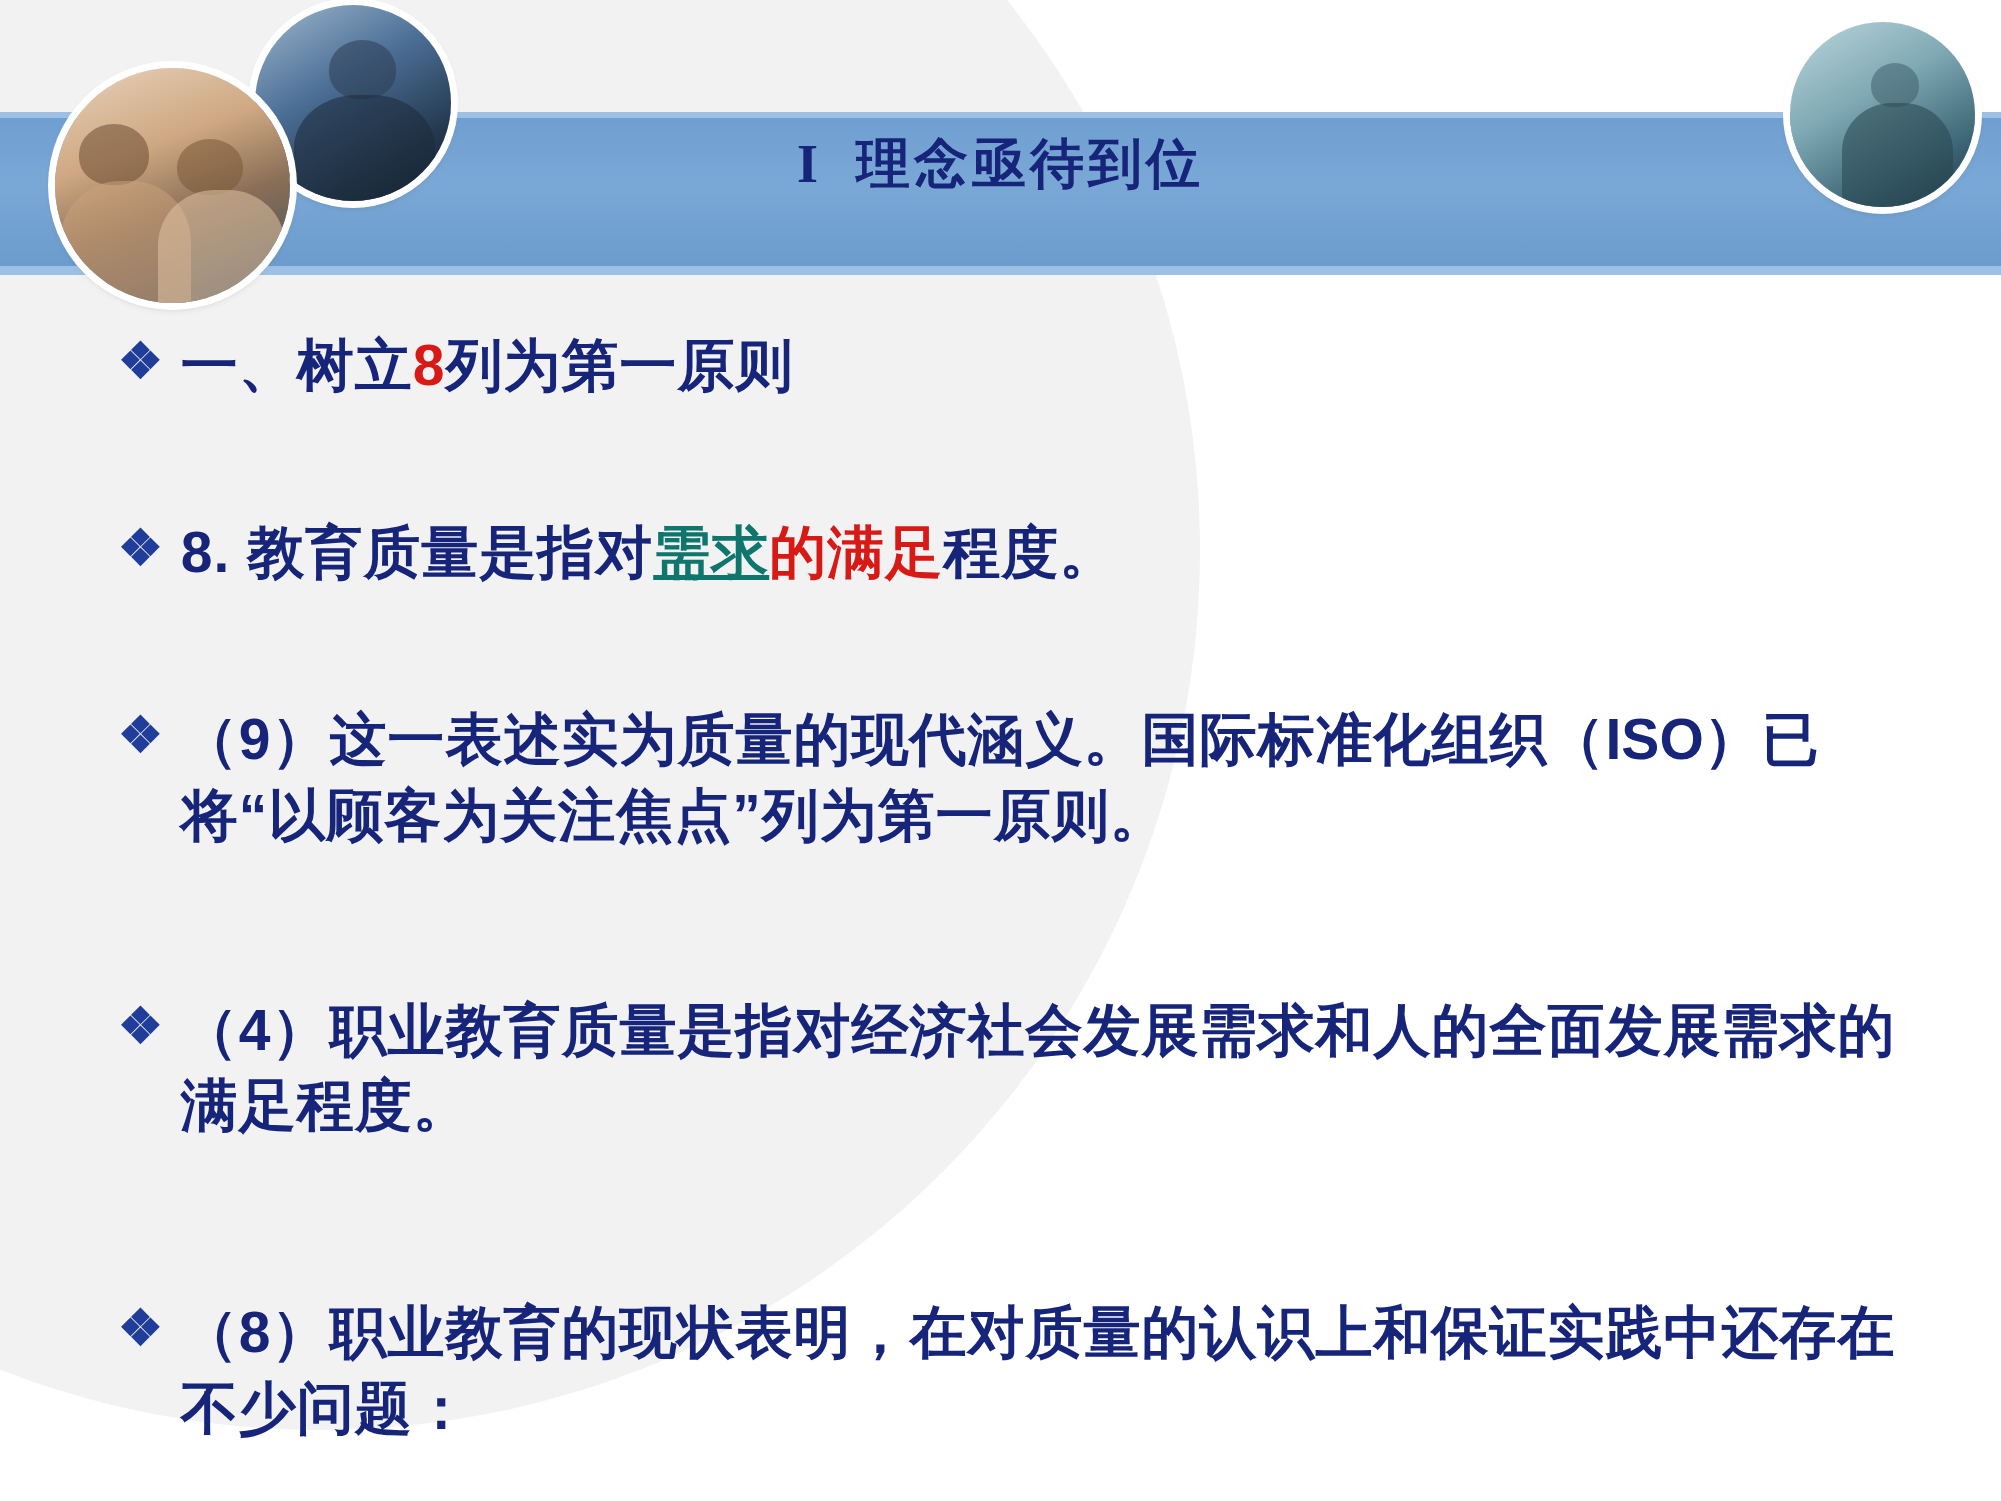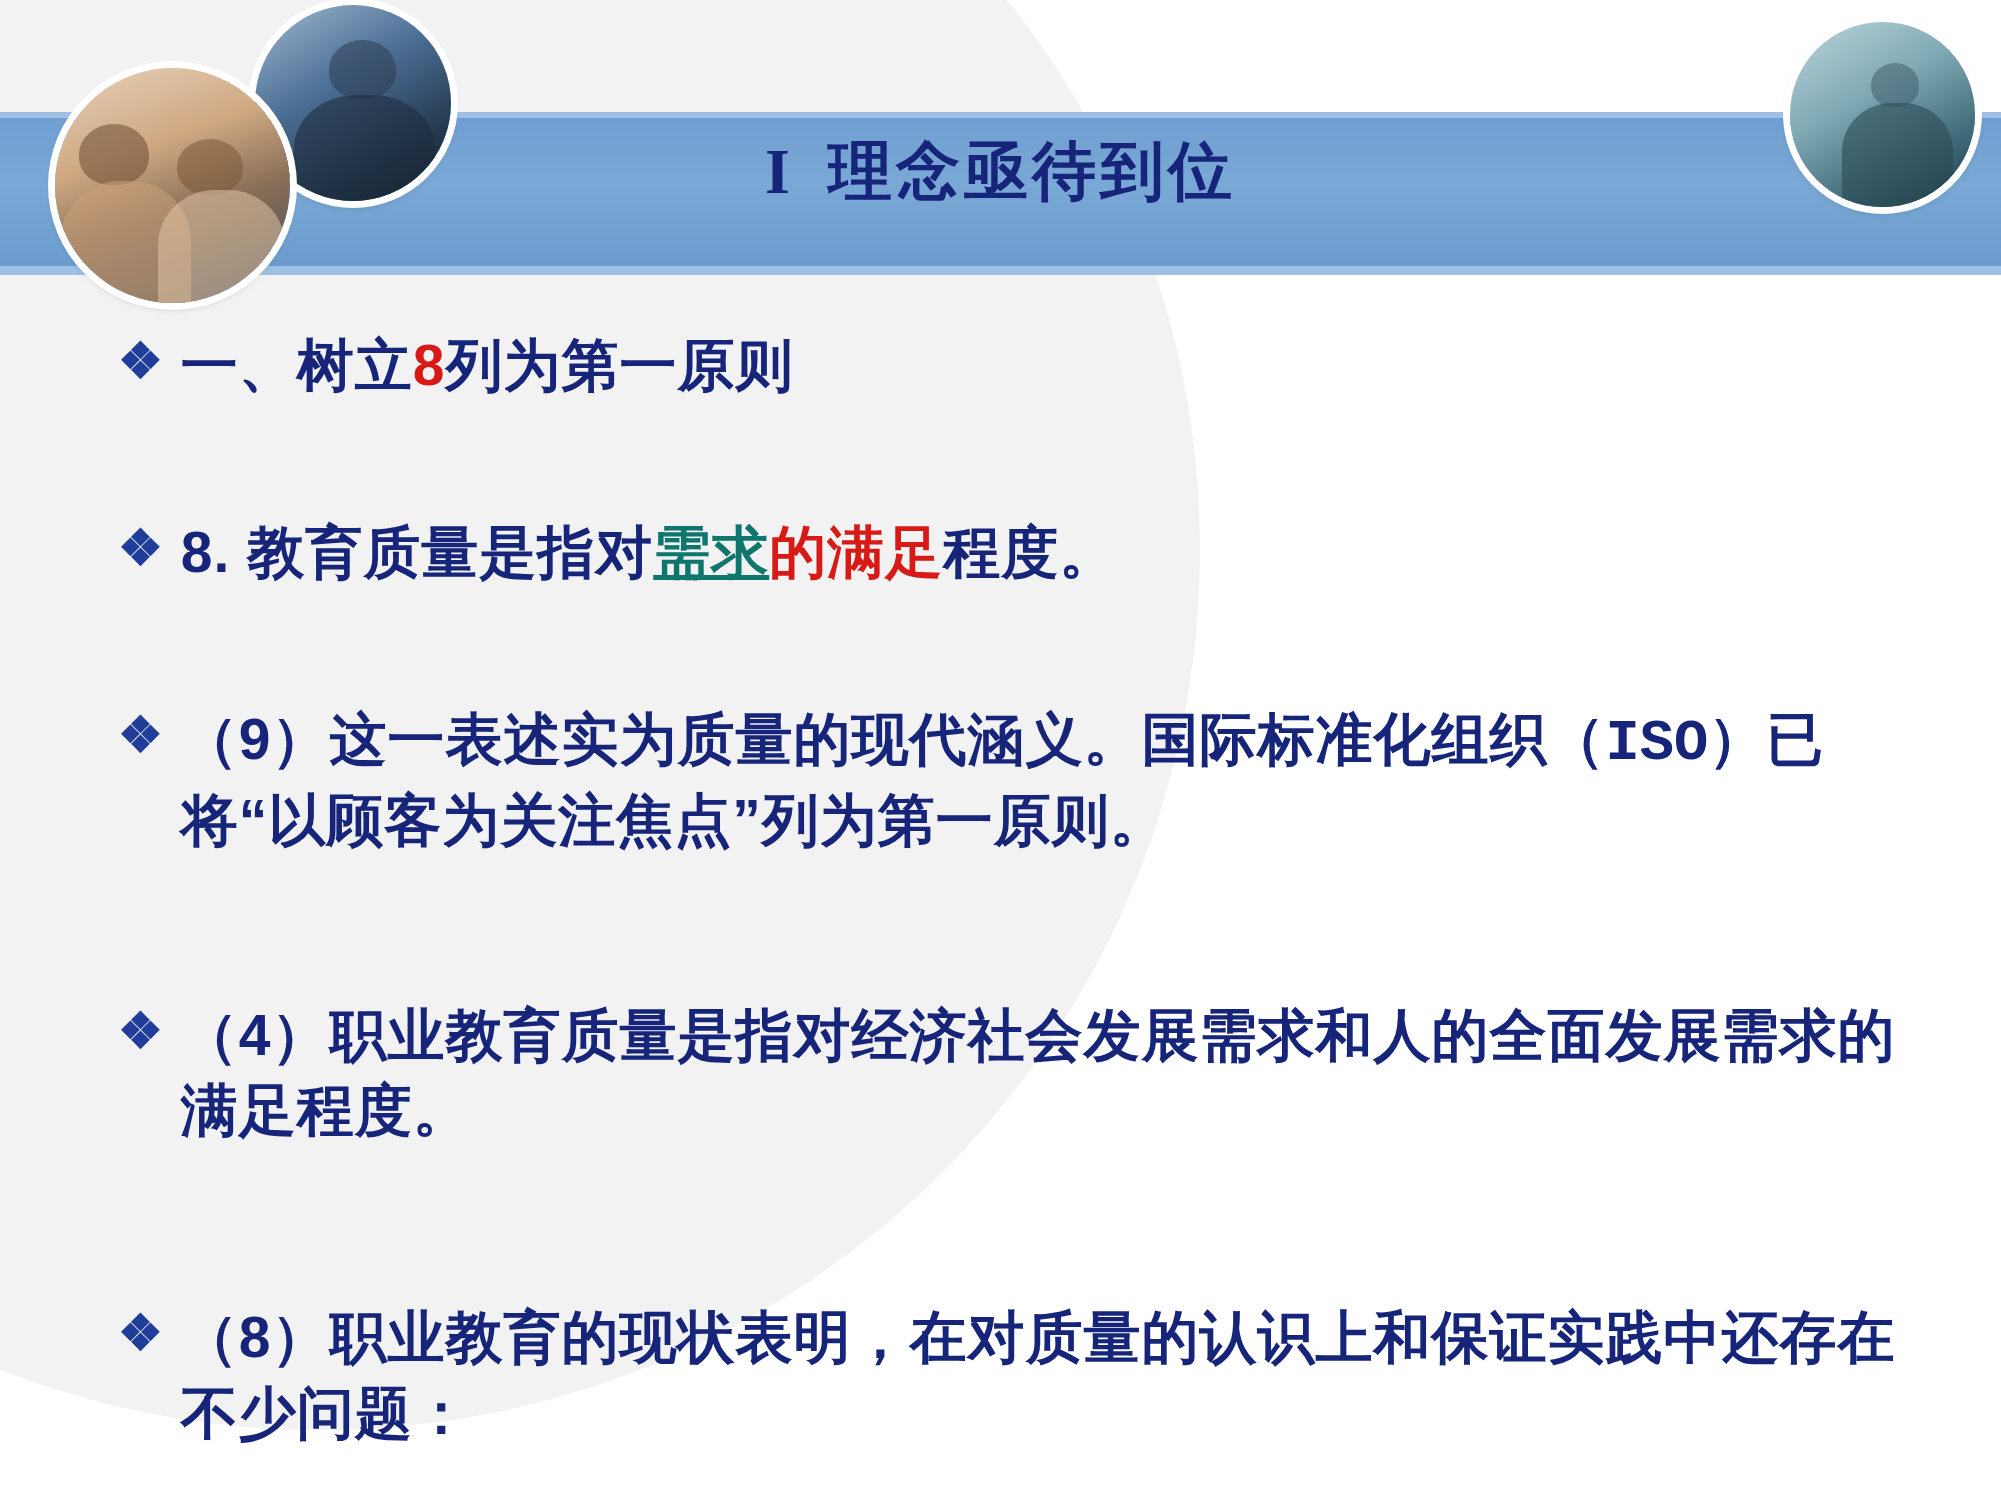--- a/index.html
+++ b/index.html
@@ -55,21 +55,21 @@
     background: #9dc0e4;
     z-index: 1;
   }
 
   .slide-title {
     position: absolute;
     left: 0;
     top: 128px;
     width: 2001px;
     text-align: center;
-    font-size: 64px;
+    font-size: 54px;
     font-weight: bold;
     color: #16257a;
     letter-spacing: 4px;
     z-index: 3;
     white-space: nowrap;
   }
   .slide-title .roman {
     font-family: "Liberation Serif", serif;
     font-weight: bold;
     margin-right: 34px;
@@ -147,21 +147,21 @@
     letter-spacing: 1px;
   }
   .b1 { margin-left: 118px; margin-top: 28px; padding-right: 120px; }
   .b2 { margin-left: 118px; margin-top: 112px; padding-right: 120px; }
   .b3 { margin-left: 118px; margin-top: 112px; padding-right: 60px; }
   .b4 { margin-left: 118px; margin-top: 140px; padding-right: 60px; }
   .b5 { margin-left: 118px; margin-top: 152px; padding-right: 60px; }
 
   .hl-red { color: #d81a16; }
   .hl-orange { color: #0f766e; text-decoration: underline; }
-  .mono-iso { font-family: Liberation Mono, monospace; letter-spacing: 0; }
+  .mono-iso { font-family: Liberation Sans, sans-serif; letter-spacing: 0; }
 </style>
 </head>
 <body>
 
 <div class="bg-circle"></div>
 
 <div class="title-band-edge-top"></div>
 <div class="title-band"></div>
 <div class="title-band-edge-bottom"></div>
 

